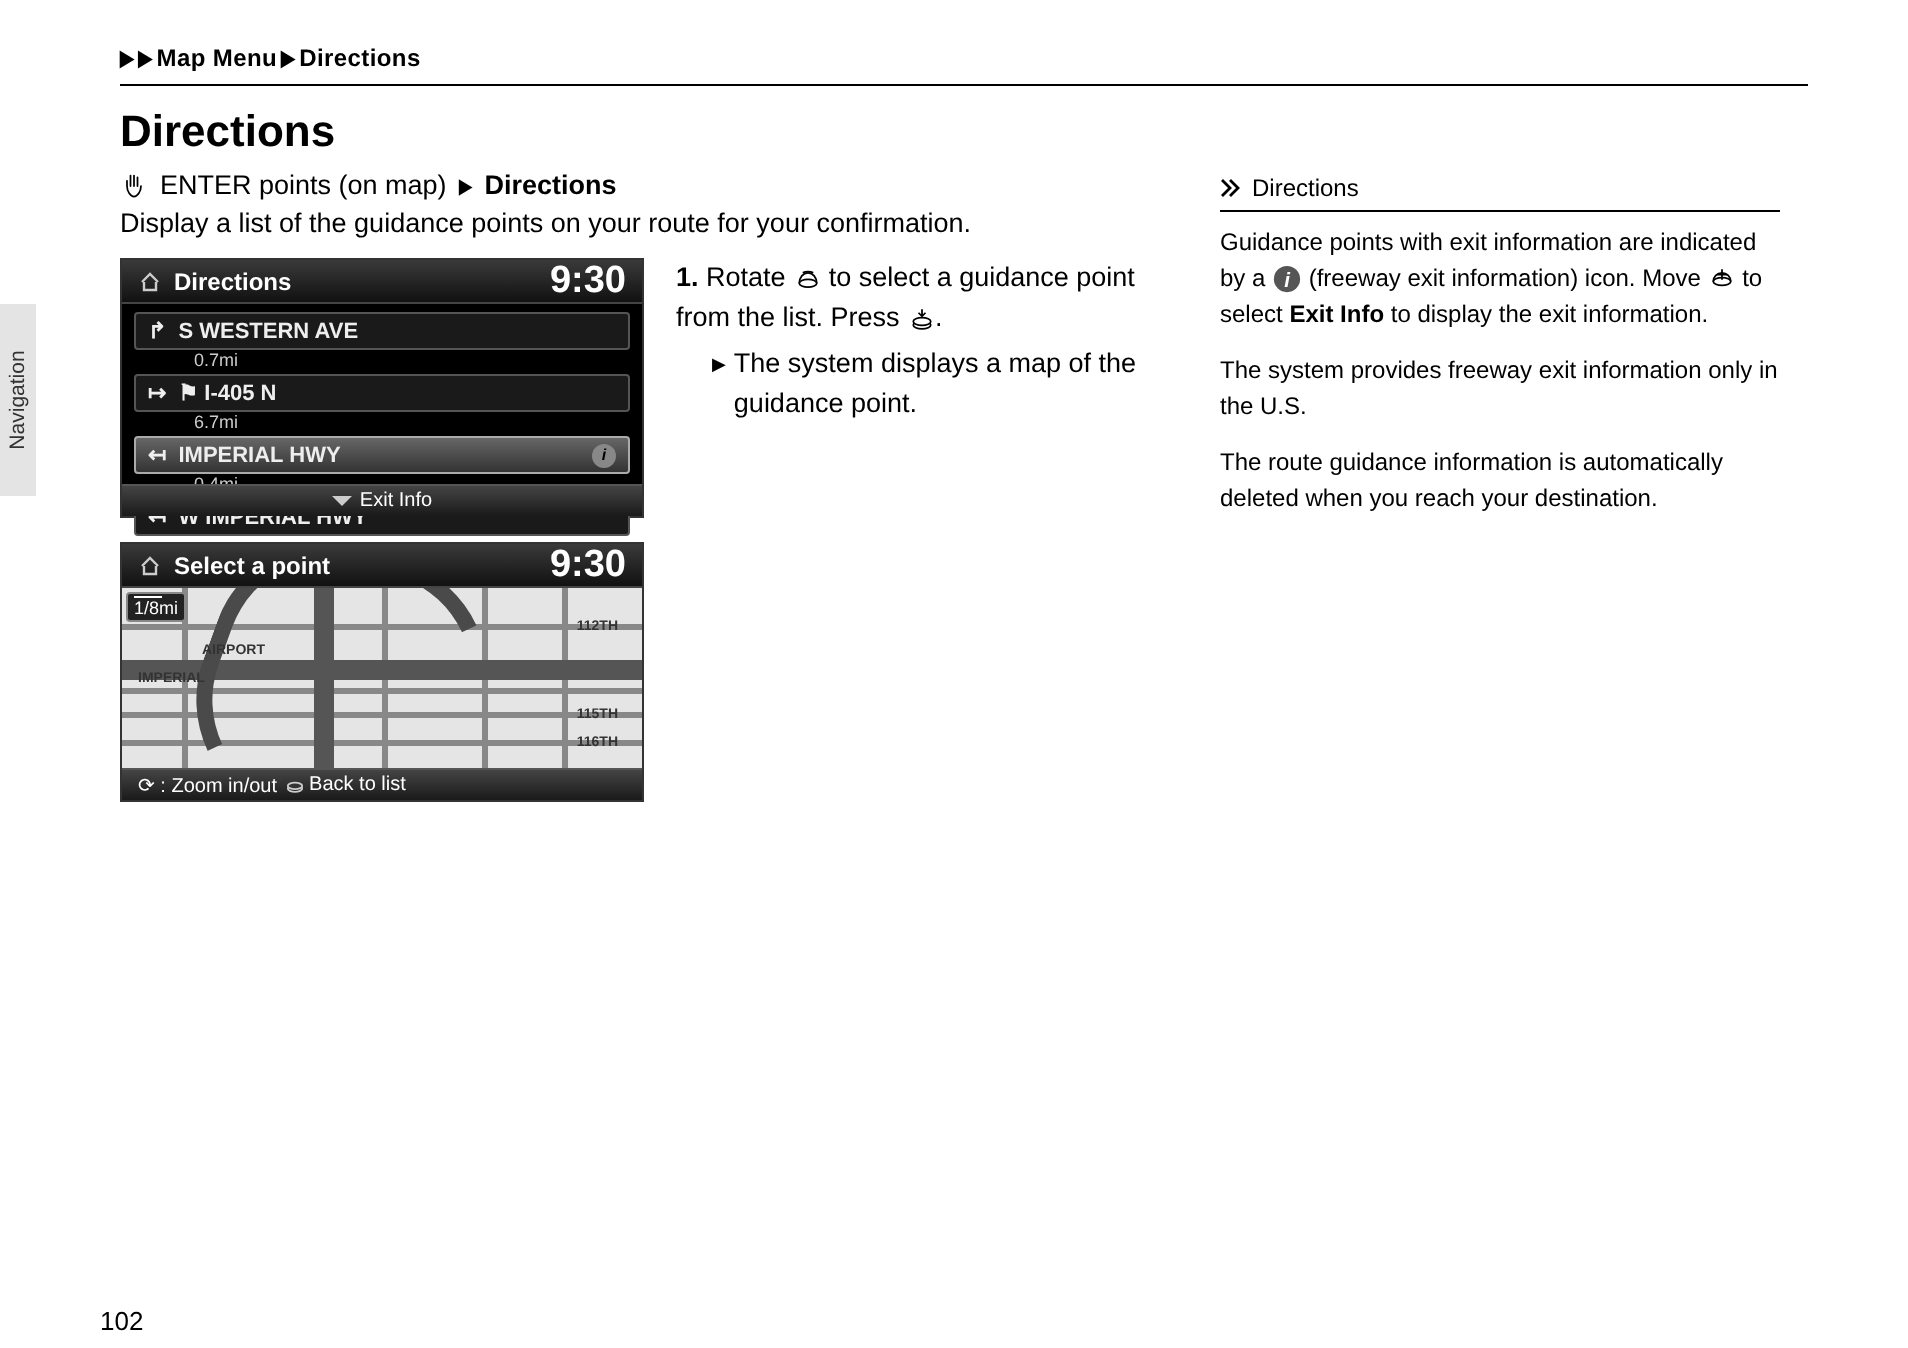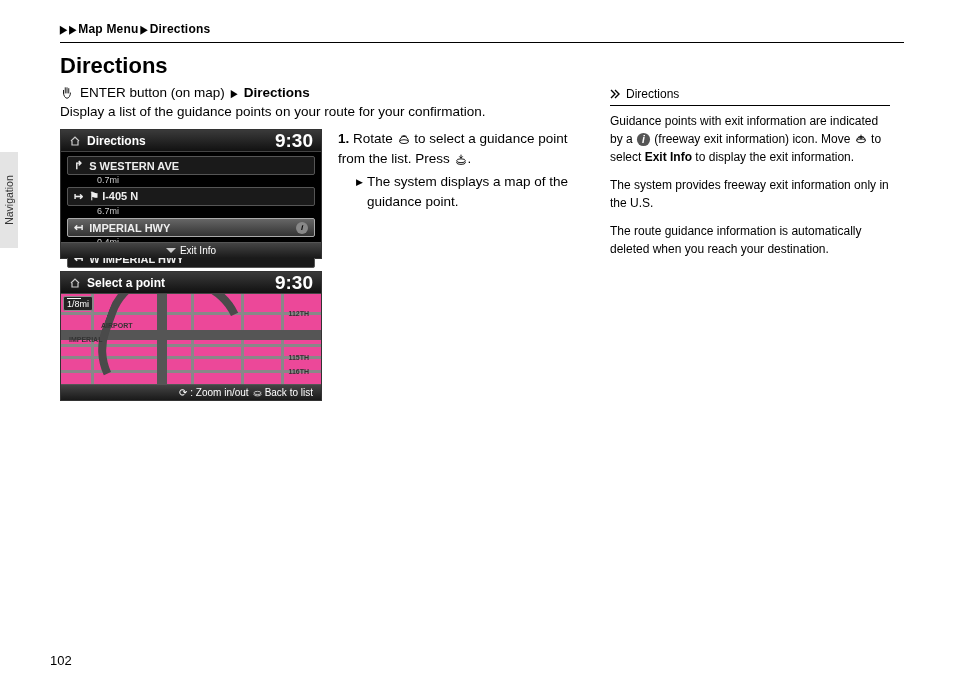--- a/index.html
+++ b/index.html
@@ -131,21 +131,21 @@
   .tri-down { width:0;height:0;border-left:5px solid transparent;border-right:5px solid transparent;border-top:5px solid #ccc;}
   .info-badge {
     position:absolute; right:6px; top:50%; transform:translateY(-50%);
     width:12px;height:12px;border-radius:50%;background:#888;
     display:flex;align-items:center;justify-content:center;
     font-size:8px;color:#000;font-style:italic;font-weight:bold;
   }
   .map-area {
     position:absolute;
     top:22px; left:0; right:0; bottom:16px;
-    background:#ec4899;
+    background:#e5e5e5;
     overflow:hidden;
   }
   .map-area .road { position:absolute; background:#888; }
   .map-area .road.h { height:3px; left:0; right:0; }
   .map-area .road.v { width:3px; top:0; bottom:0; }
   .map-area .hwy { position:absolute; background:#555; }
   .map-area .curv {
     position:absolute;
     border: 8px solid #4a4a4a;
     border-radius: 60px;
@@ -249,21 +249,21 @@
 
   <div class="columns">
     <div class="main">
 
       <div class="path-line">
         <span class="icon-inline">
           <svg viewBox="0 0 16 16">
               <path d="M6 2 v6 M8 2 v6 M10 3 v5 M4 5 v3 M4 8 c0 3 2 6 4 6 s4-3 4-6" fill="none" stroke="#000" stroke-width="1" stroke-linecap="round"></path>
             </svg>
         </span>
-        <span>ENTER button (on map)</span>
+        <span>ENTER points (on map)</span>
         <span class="bc-tri">▶</span>
         <strong>Directions</strong>
       </div>
 
       <div class="intro">Display a list of the guidance points on your route for your confirmation.</div>
 
       <div class="step-row">
         <div class="shot">
           <div class="topbar">
             <span class="left">
@@ -350,21 +350,21 @@
             <div class="lbl" style="top:16px;right:12px">112TH</div>
             <div class="lbl" style="top:60px;right:12px">115TH</div>
             <div class="lbl" style="top:74px;right:12px">116TH</div>
             <div class="lbl" style="top:28px;left:40px">AIRPORT</div>
             <div class="lbl" style="top:42px;left:8px">IMPERIAL</div>
             <div class="dist-badge">
               <div style="width:14px;height:1px;background:#fff;margin-bottom:1px"></div>
               <span>1/8mi</span>
             </div>
           </div>
-          <div class="bottombar" style="justify-content:flex-end;padding:0 8px">
+          <div class="bottombar" style="justify-content:flex-start;padding:0 8px">
             <span>⟳ : Zoom in/out</span>
             <span style="display:flex;align-items:center;gap:3px">
               <svg width="9" height="9" viewBox="0 0 10 10">
                   <ellipse cx="5" cy="7" rx="4" ry="1.8" fill="none" stroke="#ccc"></ellipse>
                   <ellipse cx="5" cy="5.5" rx="4" ry="1.8" fill="#333" stroke="#ccc"></ellipse>
                 </svg>
               <span>Back to list</span>
             </span>
           </div>
         </div>

